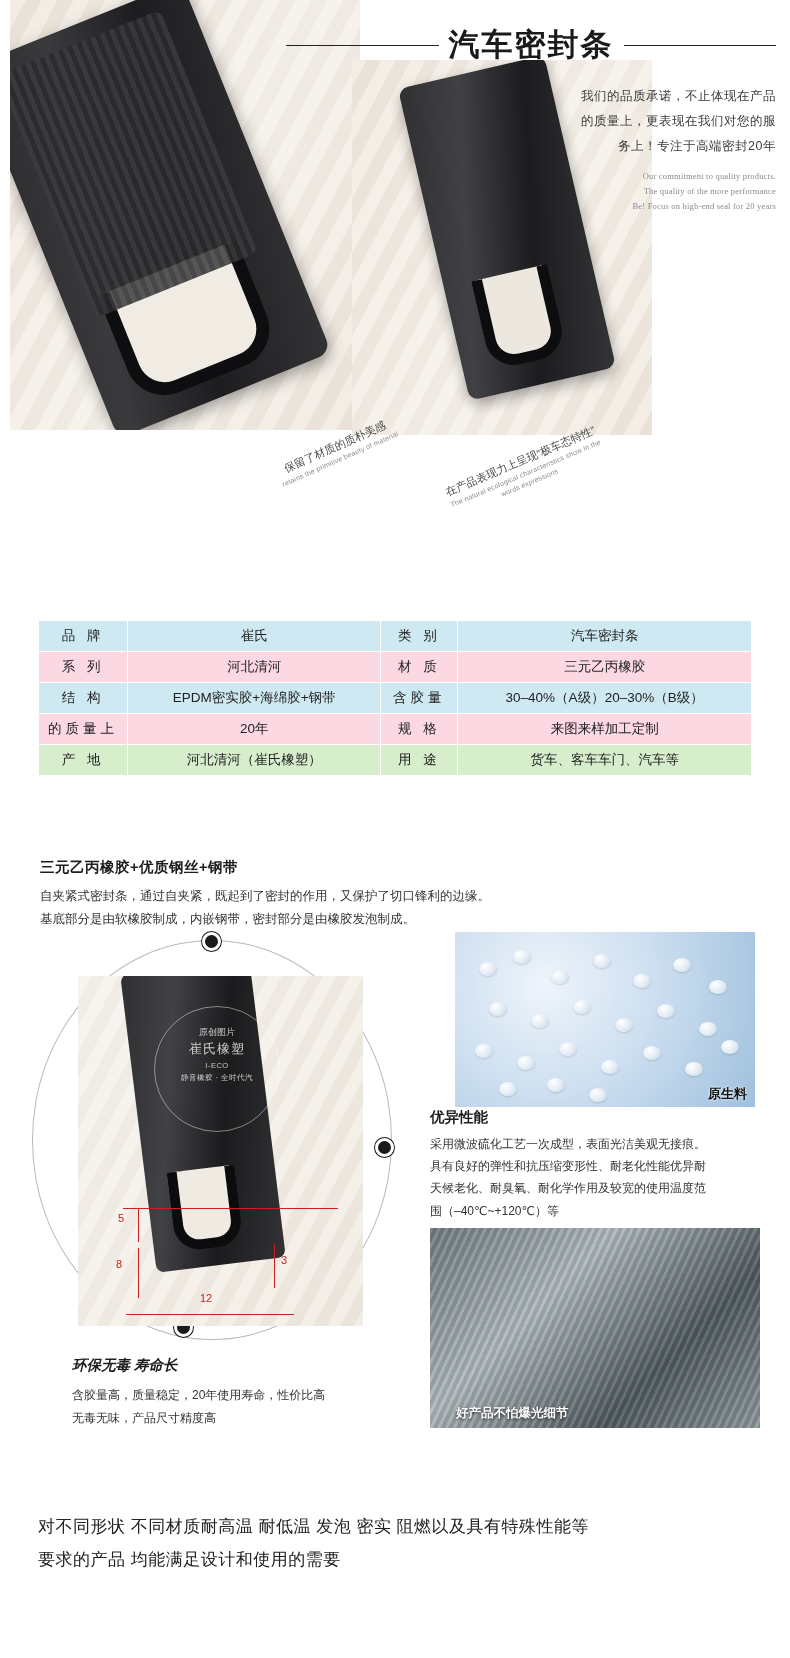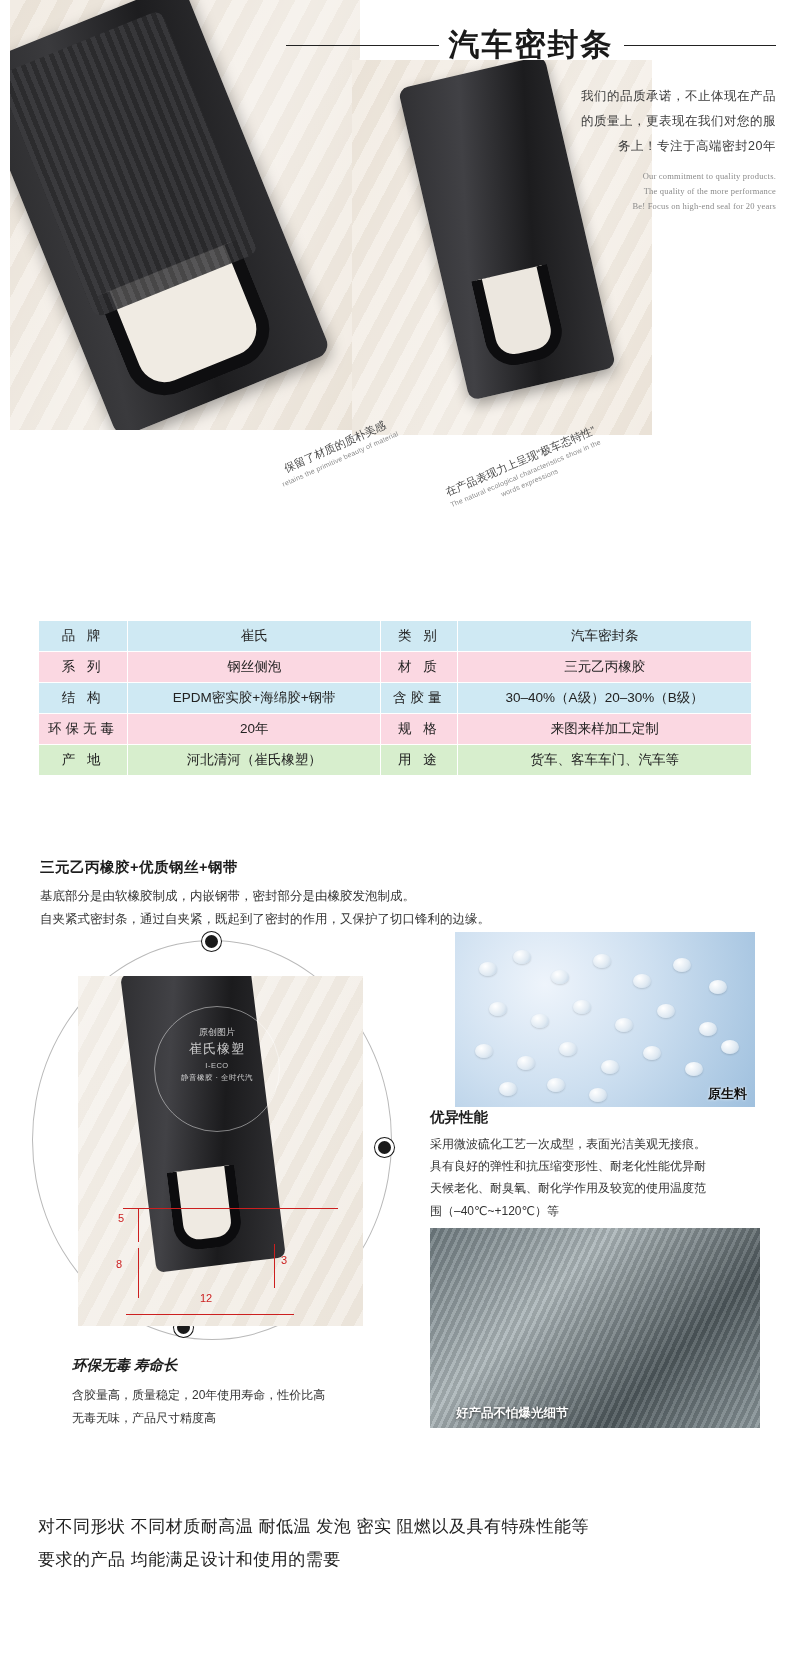--- a/index.html
+++ b/index.html
@@ -297,49 +297,49 @@
 <table class="spec-table">
   <tbody>
       <tr class="r0">
     <td class="lbl">品  牌</td>
     <td class="val-l">崔氏</td>
     <td class="lbl2">类  别</td>
     <td class="val-r">汽车密封条</td>
   </tr>
   <tr class="r1">
     <td class="lbl">系  列</td>
-    <td class="val-l">钢丝侧泡</td>
+    <td class="val-l">河北清河</td>
     <td class="lbl2">材  质</td>
     <td class="val-r">三元乙丙橡胶</td>
   </tr>
   <tr class="r3">
     <td class="lbl">结  构</td>
     <td class="val-l">EPDM密实胶+海绵胶+钢带</td>
     <td class="lbl2">含胶量</td>
     <td class="val-r">30–40%（A级）20–30%（B级）</td>
   </tr>
   <tr class="r4">
-    <td class="lbl">环保无毒</td>
+    <td class="lbl">的质量上</td>
     <td class="val-l">20年</td>
     <td class="lbl2">规  格</td>
     <td class="val-r">来图来样加工定制</td>
   </tr>
   <tr class="r5">
     <td class="lbl">产  地</td>
     <td class="val-l">河北清河（崔氏橡塑）</td>
     <td class="lbl2">用  途</td>
     <td class="val-r">货车、客车车门、汽车等</td>
   </tr>
 </tbody>
   </table>
 
 <div class="mat-block">
   <div class="mat-title">三元乙丙橡胶+优质钢丝+钢带</div>
+  <div class="mat-line">自夹紧式密封条，通过自夹紧，既起到了密封的作用，又保护了切口锋利的边缘。</div>
   <div class="mat-line">基底部分是由软橡胶制成，内嵌钢带，密封部分是由橡胶发泡制成。</div>
-  <div class="mat-line">自夹紧式密封条，通过自夹紧，既起到了密封的作用，又保护了切口锋利的边缘。</div>
 </div>
 
 <div class="circle-area">
 
   <div class="big-circle"></div>
   <div class="dot dot-top"></div>
   <div class="dot dot-bottom"></div>
   <div class="dot dot-right"></div>
 
   <div class="photo-c">

